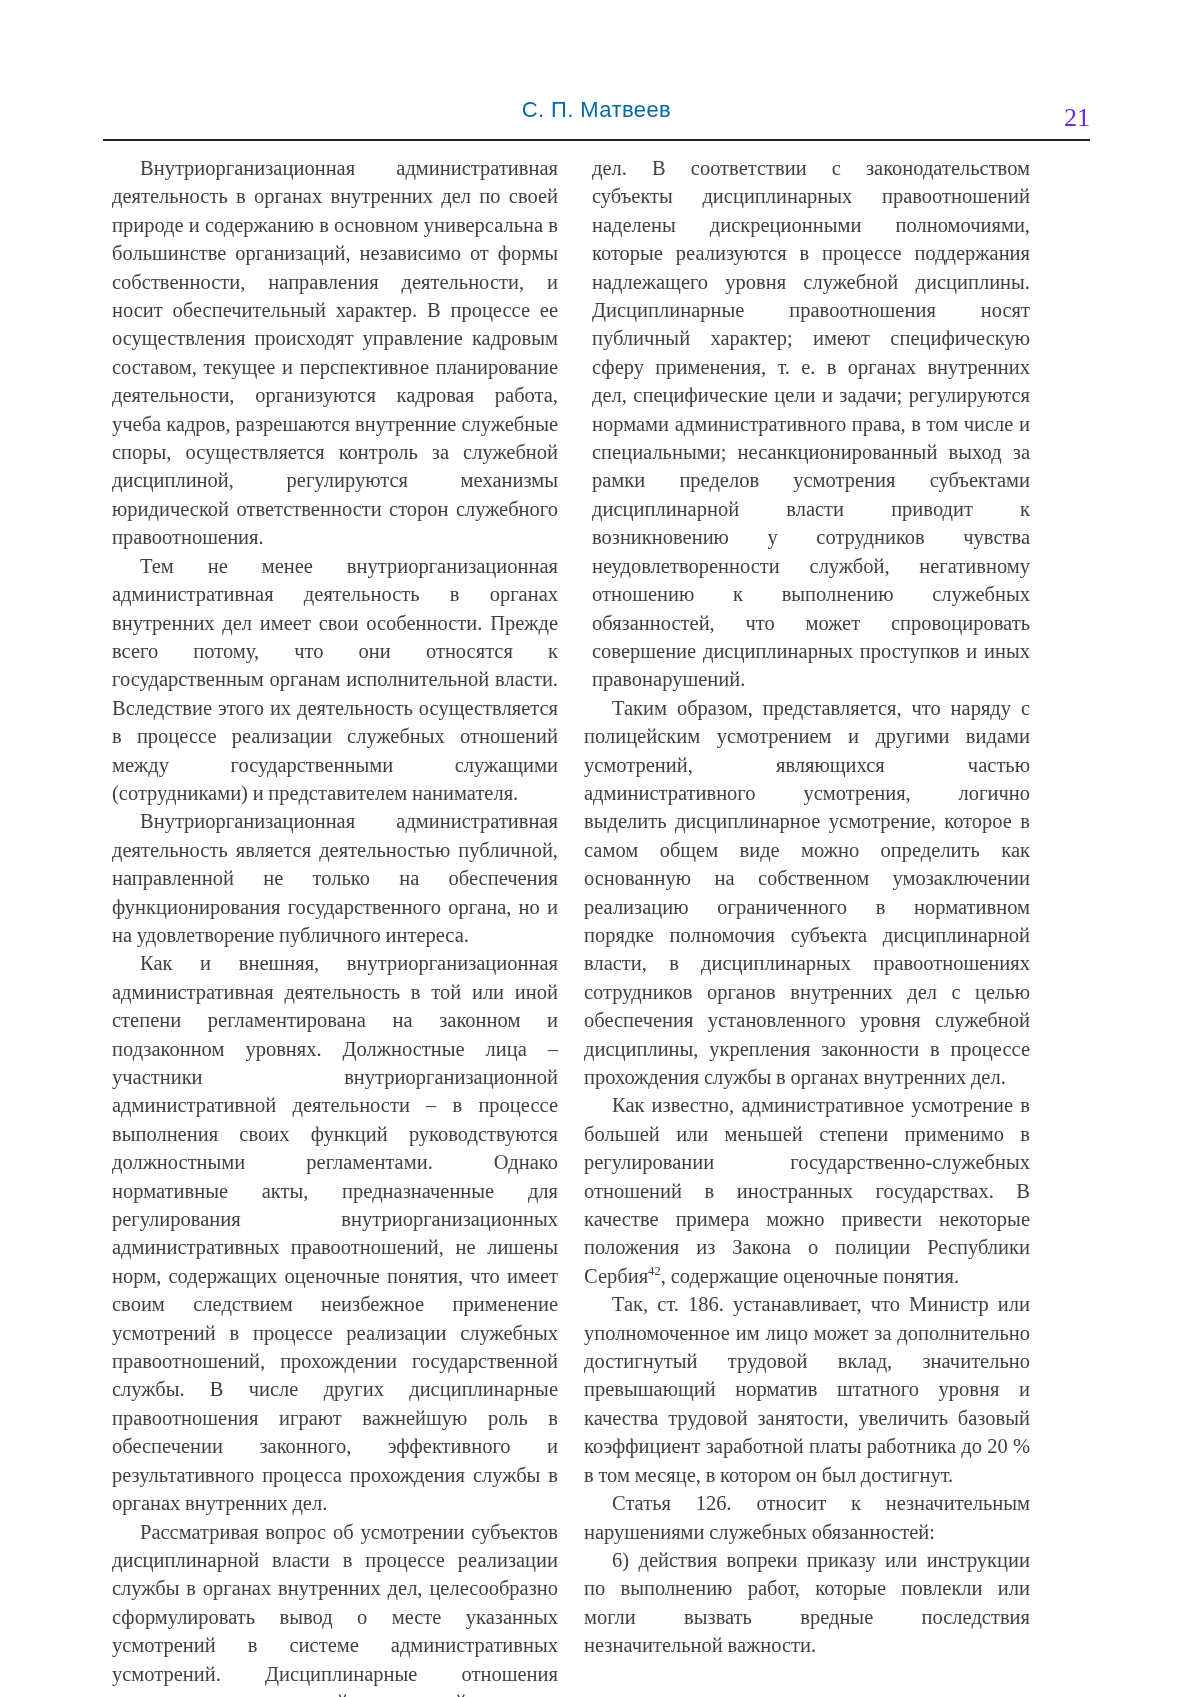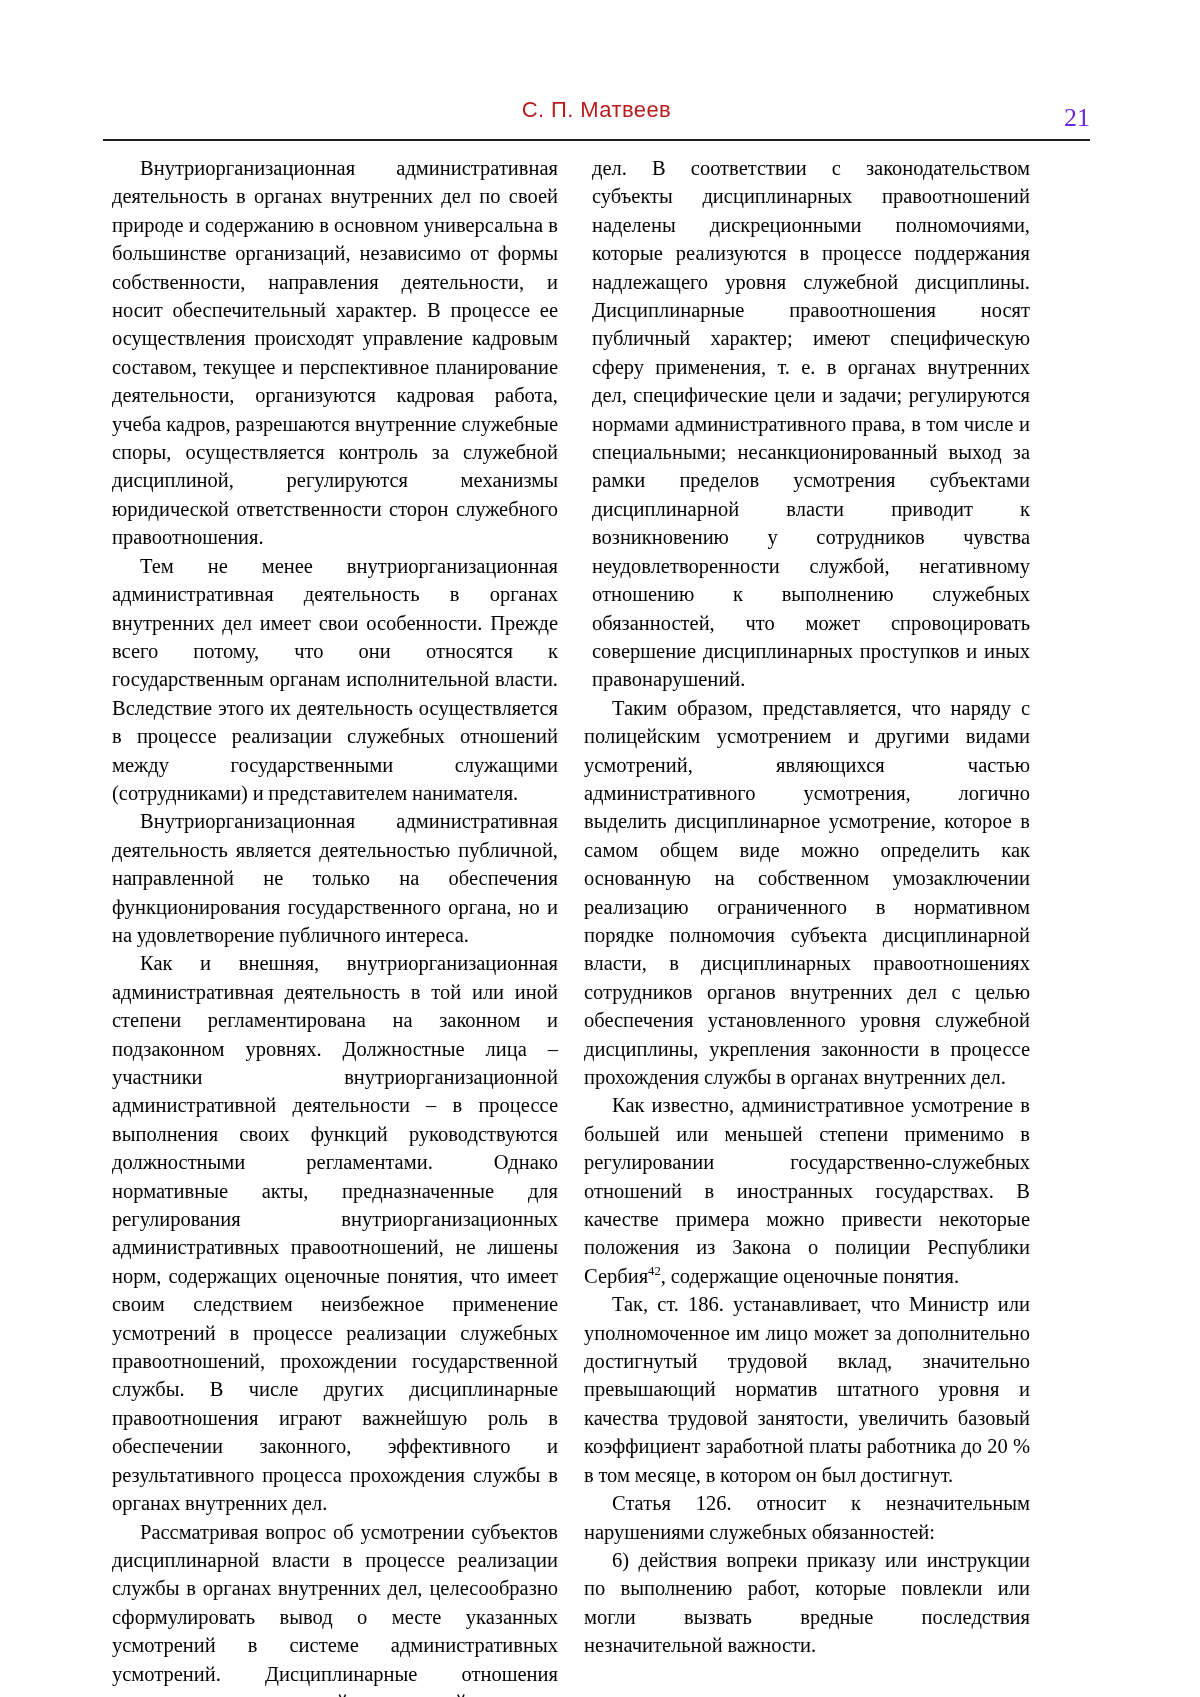--- a/index.html
+++ b/index.html
@@ -18,21 +18,21 @@
   }
   .running-head {
     position: absolute;
     top: 97px;
     left: 103px;
     width: 987px;
     text-align: center;
     font-family: "Liberation Sans", "DejaVu Sans", sans-serif;
     font-size: 22px;
     font-weight: 400;
-    color: #b91c1c;
+    color: #0369a1;
     letter-spacing: 0.4px;
   }
   .page-number {
     position: absolute;
     top: 103px;
     left: 1048px;
     width: 42px;
     text-align: right;
     font-family: "Liberation Serif", "DejaVu Serif", serif;
     font-size: 26px;
@@ -56,21 +56,21 @@
   }
   .col {
     width: 446px;
   }
   .col p {
     margin: 0;
     font-size: 20.5px;
     line-height: 28.4px;
     text-align: justify;
     text-indent: 28px;
-    color: #000000;
+    color: #404040;
     hyphens: auto;
     -webkit-hyphens: auto;
     word-spacing: -0.4px;
   }
   .col p.noindent {
     text-indent: 0;
     margin-left: 8px;
   }
   sup.fnref {
     font-size: 0.62em;

